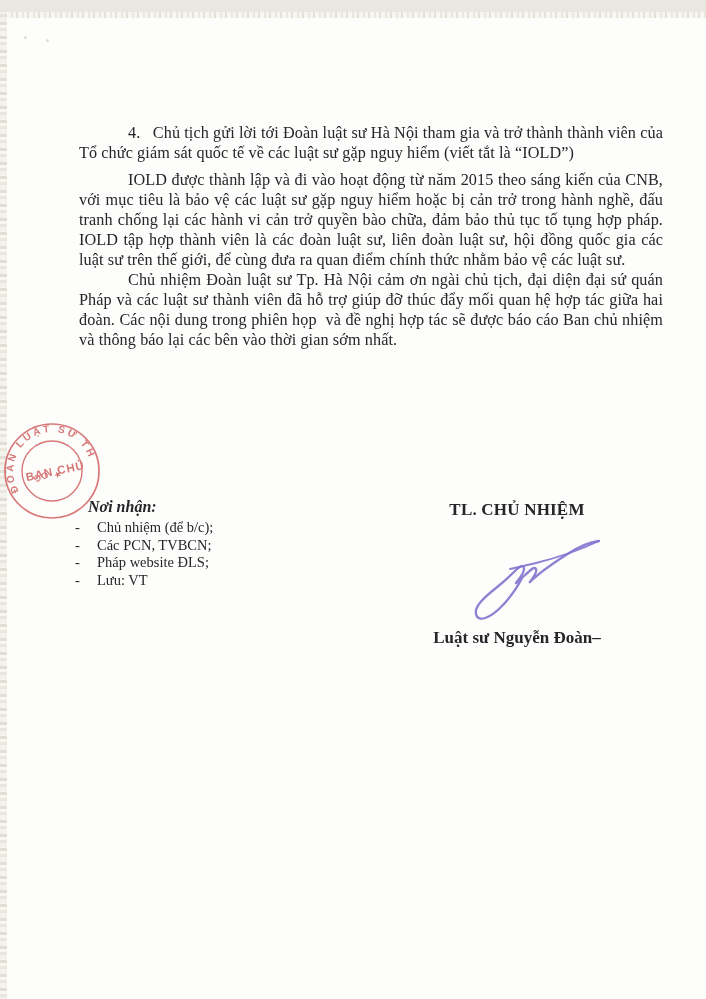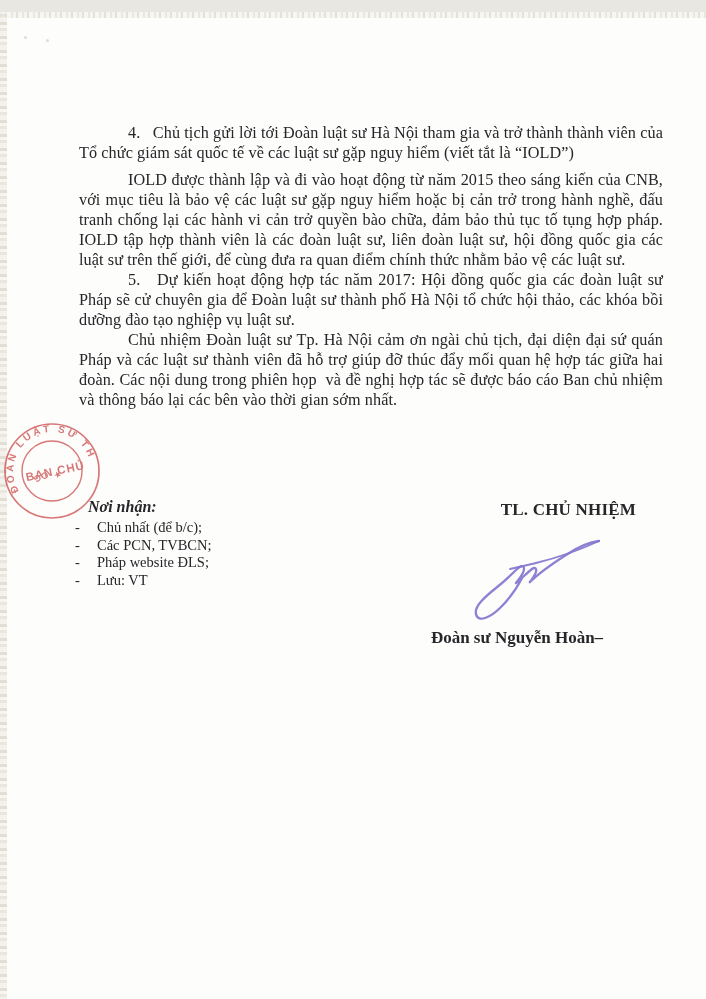--- a/index.html
+++ b/index.html
@@ -33,21 +33,21 @@
   
   .recipients{position:absolute;left:72px;top:486px;font-size:14.5px;}
   .recipients-heading{font-weight:bold;font-style:italic;font-size:16px;margin:0 0 3px 16px;}
   .recipient-list{list-style:none;margin:0;padding:0;}
   .recipient-item{display:flex;line-height:17.5px;}
   .recipient-dash{width:22px;padding-left:3px;}
 
   
   .signoff{
     position:absolute;left:398px;top:487px;width:238px;
-    text-align:right;font-weight:bold;font-size:17px;line-height:22.5px;
+    text-align:center;font-weight:bold;font-size:17px;line-height:22.5px;
     letter-spacing:.2px;
   }
   .signer{
     position:absolute;left:398px;top:616px;width:238px;
     text-align:center;font-weight:bold;font-size:17px;
   }
 
   .signature-svg{position:absolute;left:460px;top:524px;}
   .sig-stroke{fill:none;stroke:var(--ink-purple,#8575cf);stroke-linecap:round;stroke-linejoin:round;opacity:.92;}
 
@@ -61,30 +61,29 @@
 <div class="page">
 
   <div class="edge-top"></div>
   <div class="edge-left"></div>
   <div class="speck" style="left:24px;top:24px;"></div>
   <div class="speck" style="left:46px;top:27px;"></div>
 
   <div class="body-text">
     <p class="para m7">4.&nbsp;&nbsp;&nbsp;Chủ tịch gửi lời tới Đoàn luật sư Hà Nội tham gia và trở thành thành viên của Tổ chức giám sát quốc tế về các luật sư gặp nguy hiểm (viết tắt là “IOLD”)</p>
     <p class="para m0">IOLD được thành lập và đi vào hoạt động từ năm 2015 theo sáng kiến của CNB, với mục tiêu là bảo vệ các luật sư gặp nguy hiểm hoặc bị cản trở trong hành nghề, đấu tranh chống lại các hành vi cản trở quyền bào chữa, đảm bảo thủ tục tố tụng hợp pháp. IOLD tập hợp thành viên là các đoàn luật sư, liên đoàn luật sư, hội đồng quốc gia các luật sư trên thế giới, để cùng đưa ra quan điểm chính thức nhằm bảo vệ các luật sư.</p>
-    <p class="para m0">5.&nbsp;&nbsp;&nbsp;Dự kiến hoạt động hợp tác năm 2017: Hội đồng quốc gia các đoàn luật sư Pháp sẽ cử chuyên gia để Đoàn luật sư thành phố Hà Nội tổ chức hội thảo, các khóa bồi dưỡng đào tạo nghiệp vụ luật sư.</p>
     <p class="para m0">Chủ nhiệm Đoàn luật sư Tp. Hà Nội cảm ơn ngài chủ tịch, đại diện đại sứ quán Pháp và các luật sư thành viên đã hỗ trợ giúp đỡ thúc đẩy mối quan hệ hợp tác giữa hai đoàn. Các nội dung trong phiên họp &nbsp;và đề nghị hợp tác sẽ được báo cáo Ban chủ nhiệm và thông báo lại các bên vào thời gian sớm nhất.</p>
   </div>
 
   <div class="recipients">
     <div class="recipients-heading">Nơi nhận:</div>
     <ul class="recipient-list">
       <li class="recipient-item">
         <span class="recipient-dash">-</span>
-        <span>Chủ nhất (để b/c);</span>
+        <span>Chủ nhiệm (để b/c);</span>
       </li>
       <li class="recipient-item">
         <span class="recipient-dash">-</span>
         <span>Các PCN, TVBCN;</span>
       </li>
       <li class="recipient-item">
         <span class="recipient-dash">-</span>
         <span>Pháp website ĐLS;</span>
       </li>
       <li class="recipient-item">
@@ -96,21 +95,21 @@
 
   <div class="signoff">
     <div>TL. CHỦ NHIỆM</div>
   </div>
 
   <svg class="signature-svg" width="150" height="90" viewBox="0 0 150 90">
     <path class="sig-stroke" stroke-width="2.3" d="M 62 42 C 58 50, 50 62, 40 72 C 32 80, 18 88, 16 78 C 14 70, 26 60, 36 52 C 46 44, 52 38, 56 34 C 60 30, 64 28, 64 33 C 64 38, 58 44, 56 47 C 60 44, 68 36, 72 33 C 76 30, 78 34, 74 40 C 71 45, 69 47, 70 46 C 76 40, 92 28, 106 19 C 118 11, 130 6, 139 5"></path>
     <path class="sig-stroke" stroke-width="1.9" d="M 139 5 C 120 14, 96 22, 76 27 C 64 30, 54 32, 50 33"></path>
   </svg>
 
-  <div class="signer">Đoàn sư Nguyễn Hoàn–</div>
+  <div class="signer">Luật sư Nguyễn Đoàn–</div>
 
   <svg class="stamp-svg" width="110" height="115" viewBox="0 0 110 115">
     <circle class="stamp-ring" cx="52" cy="54" r="47" stroke-width="1.7"></circle>
     <circle class="stamp-ring" cx="52" cy="54" r="30" stroke-width="1.4"></circle>
     <defs>
       <path id="stamp-arc-top" d="M 20 76 A 39 39 0 1 1 89 67" fill="none"></path>
       <path id="stamp-arc-bottom" d="M 85 70 A 39 39 0 0 0 20 74" fill="none"></path>
     </defs>
     <text class="stamp-text" font-size="10" letter-spacing="2.6">
       <textPath href="#stamp-arc-top" startOffset="2">ĐOÀN LUẬT SƯ TH</textPath>

